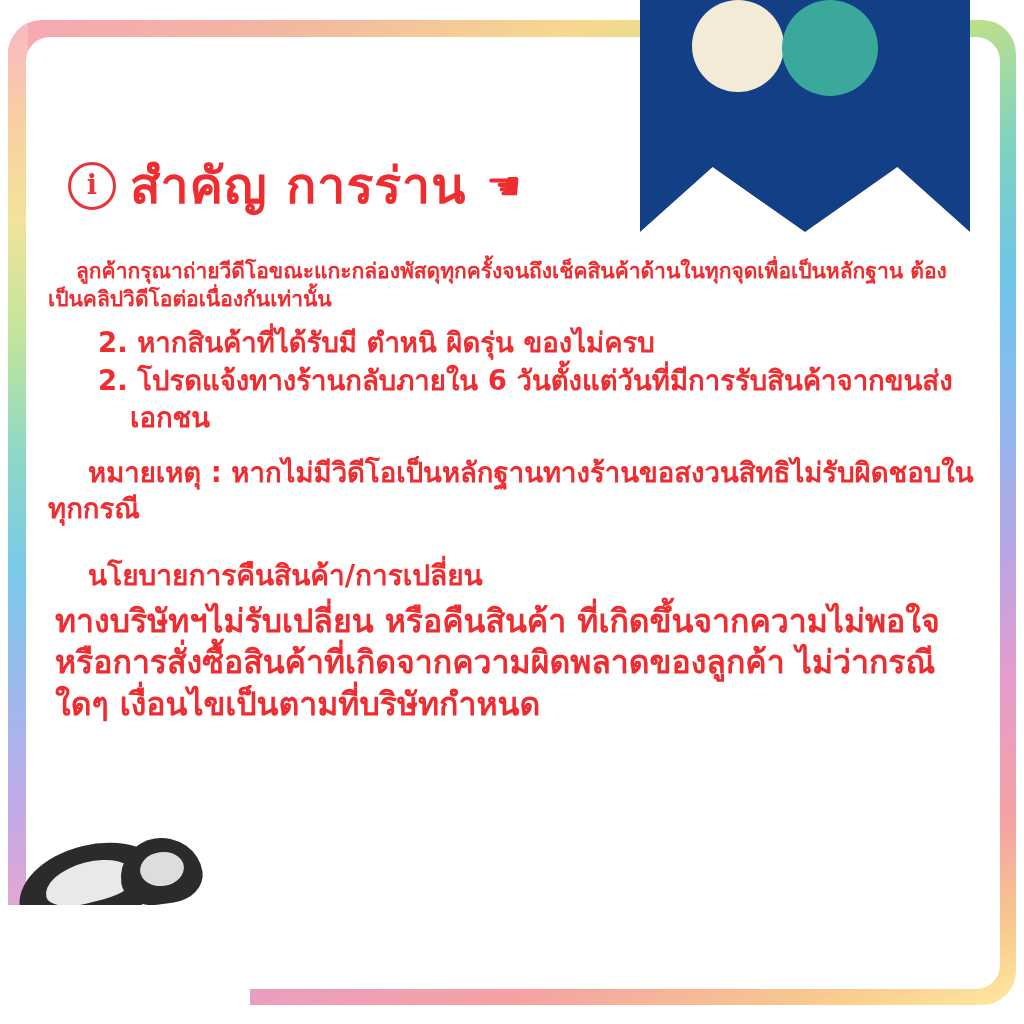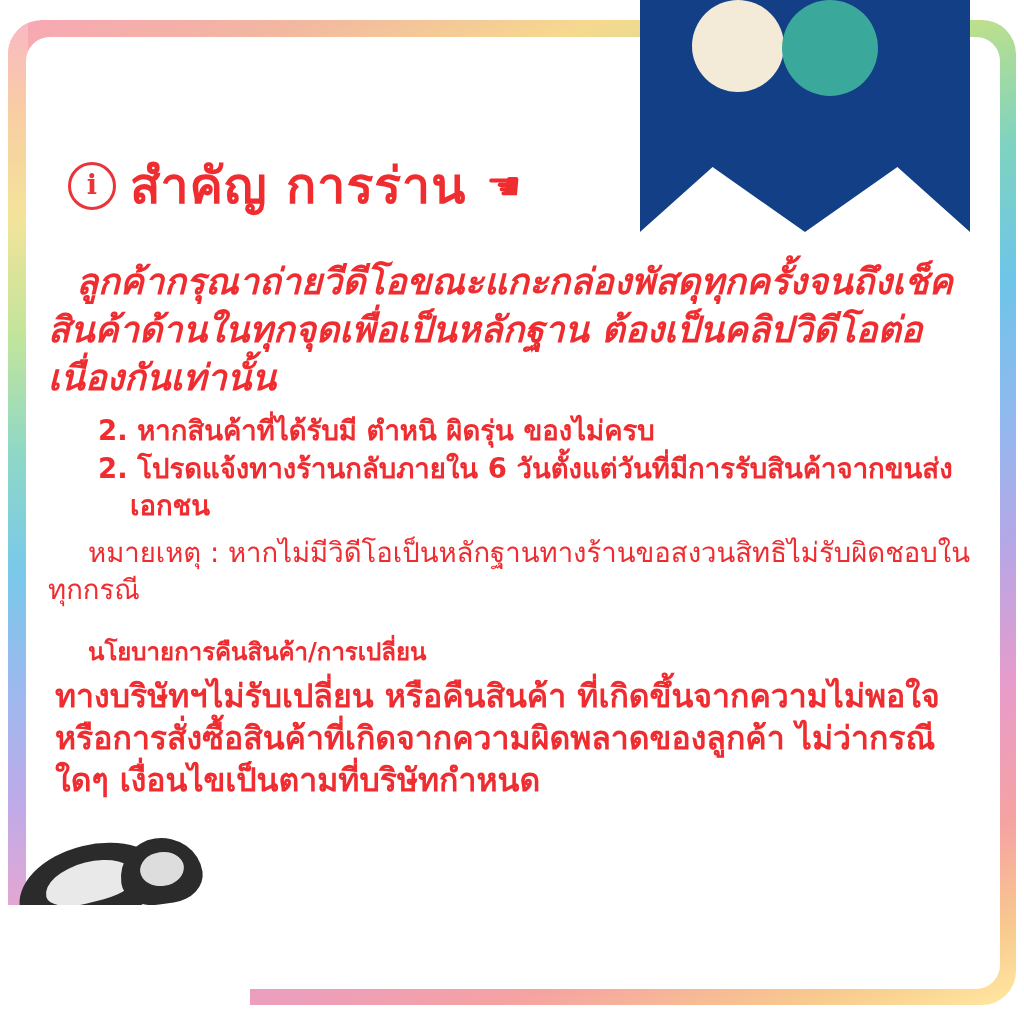--- a/index.html
+++ b/index.html
@@ -135,52 +135,51 @@
 
   
   .body-wrap {
     position: absolute;
     left: 48px;
     top: 258px;
     width: 930px;
     color: #ef2c30;
   }
   .para {
-    font-size: 36px;
+    font-size: 21px;
     line-height: 1.33;
     font-weight: 700;
     margin: 0 0 6px 0;
     text-indent: 28px;
-    font-style: italic;
   }
 
   .list {
     margin: 10px 0 0 0;
     padding: 0;
     list-style: none;
   }
   .list li {
     font-size: 27.5px;
     line-height: 1.33;
     font-weight: 700;
     margin-bottom: 2px;
     padding-left: 82px;
     text-indent: -32px;
   }
 
   .note {
     font-size: 27.5px;
     line-height: 1.33;
-    font-weight: 400;
-    margin: 11px 0 0 0;
+    font-weight: 700;
+    margin: 18px 0 0 0;
     text-indent: 40px;
   }
 
   .policy-head {
-    font-size: 24px;
+    font-size: 28px;
     line-height: 1.33;
     font-weight: 700;
     margin: 30px 0 2px 0;
     text-indent: 40px;
   }
   .policy-body {
     font-size: 32px;
     line-height: 1.3;
     font-weight: 700;
     margin: 7px;

